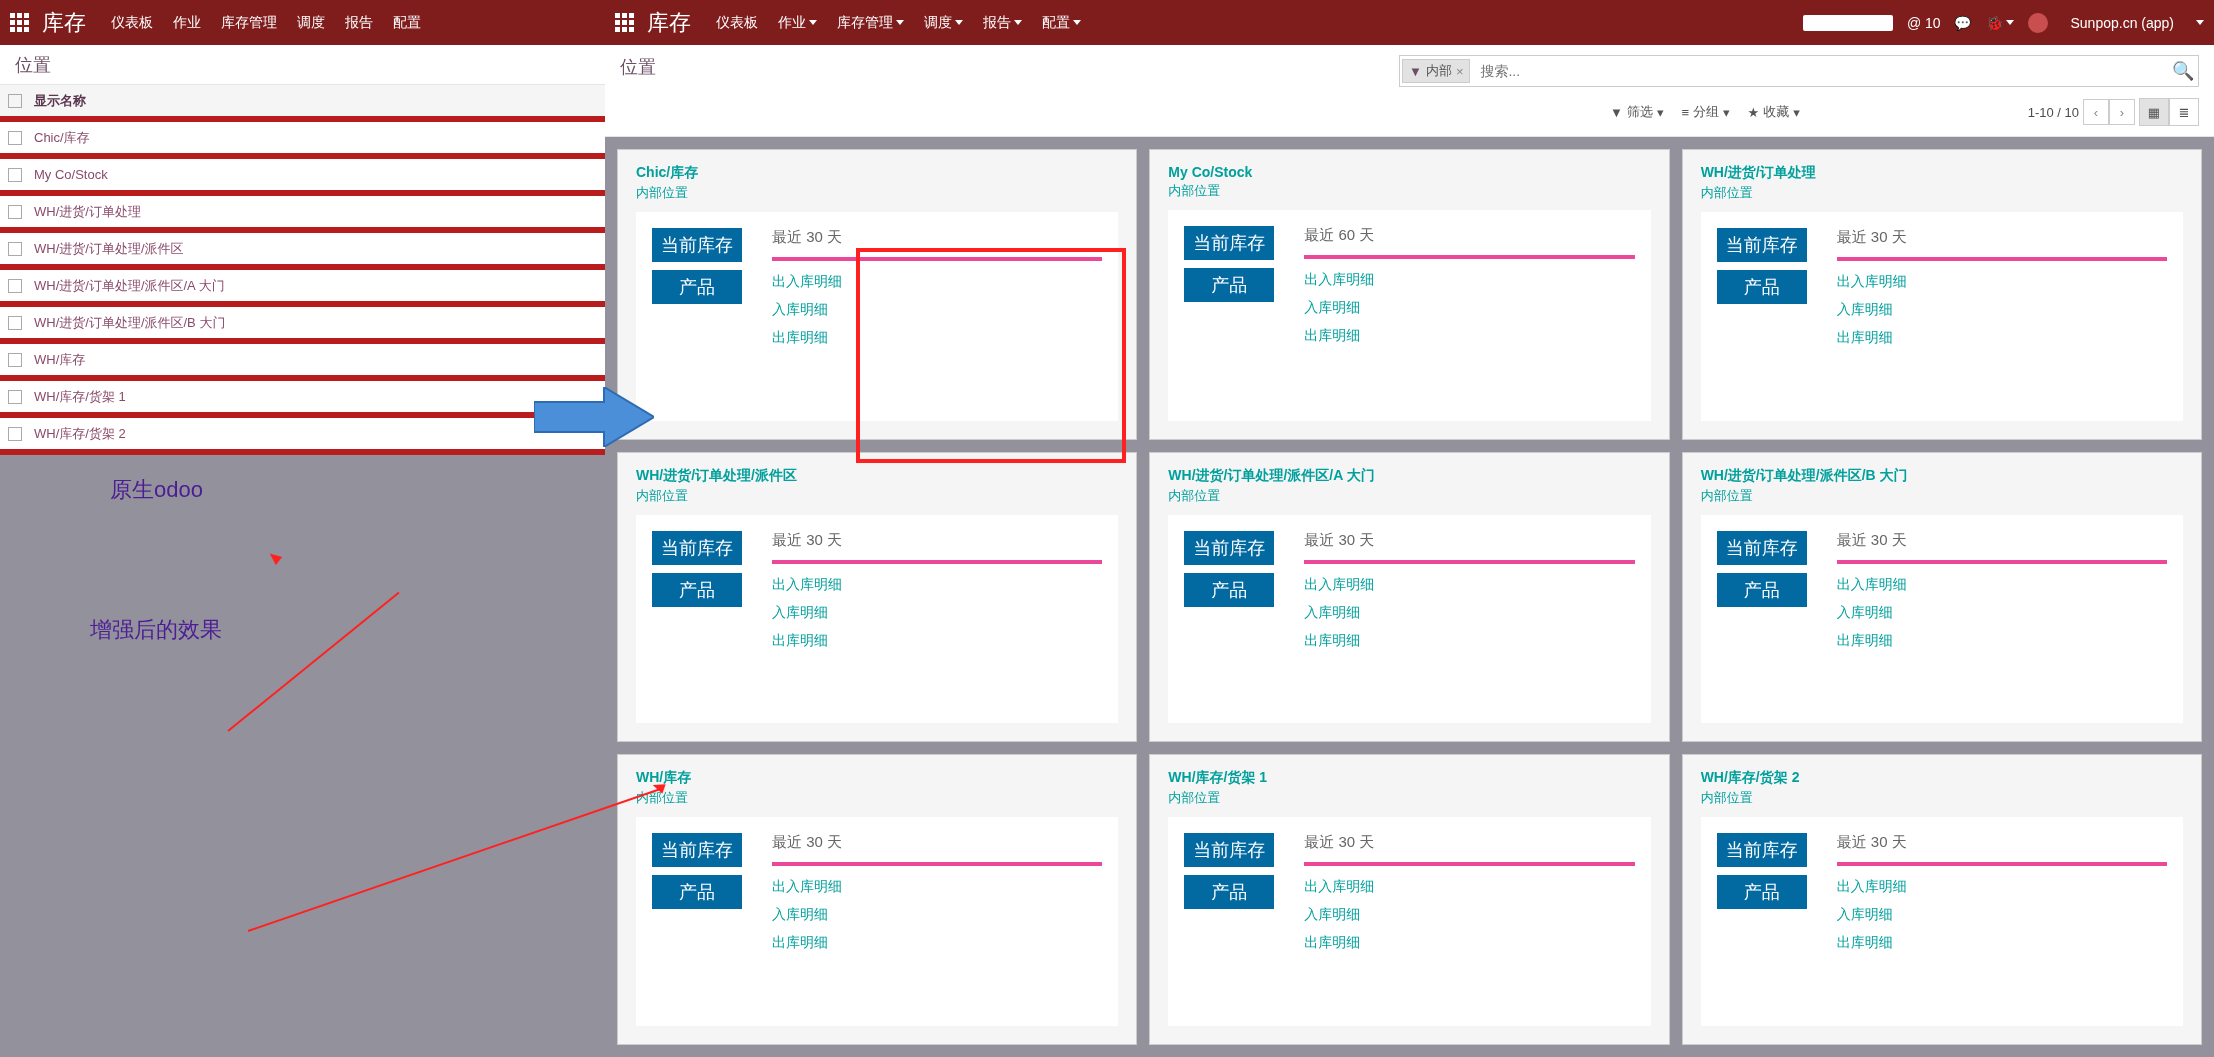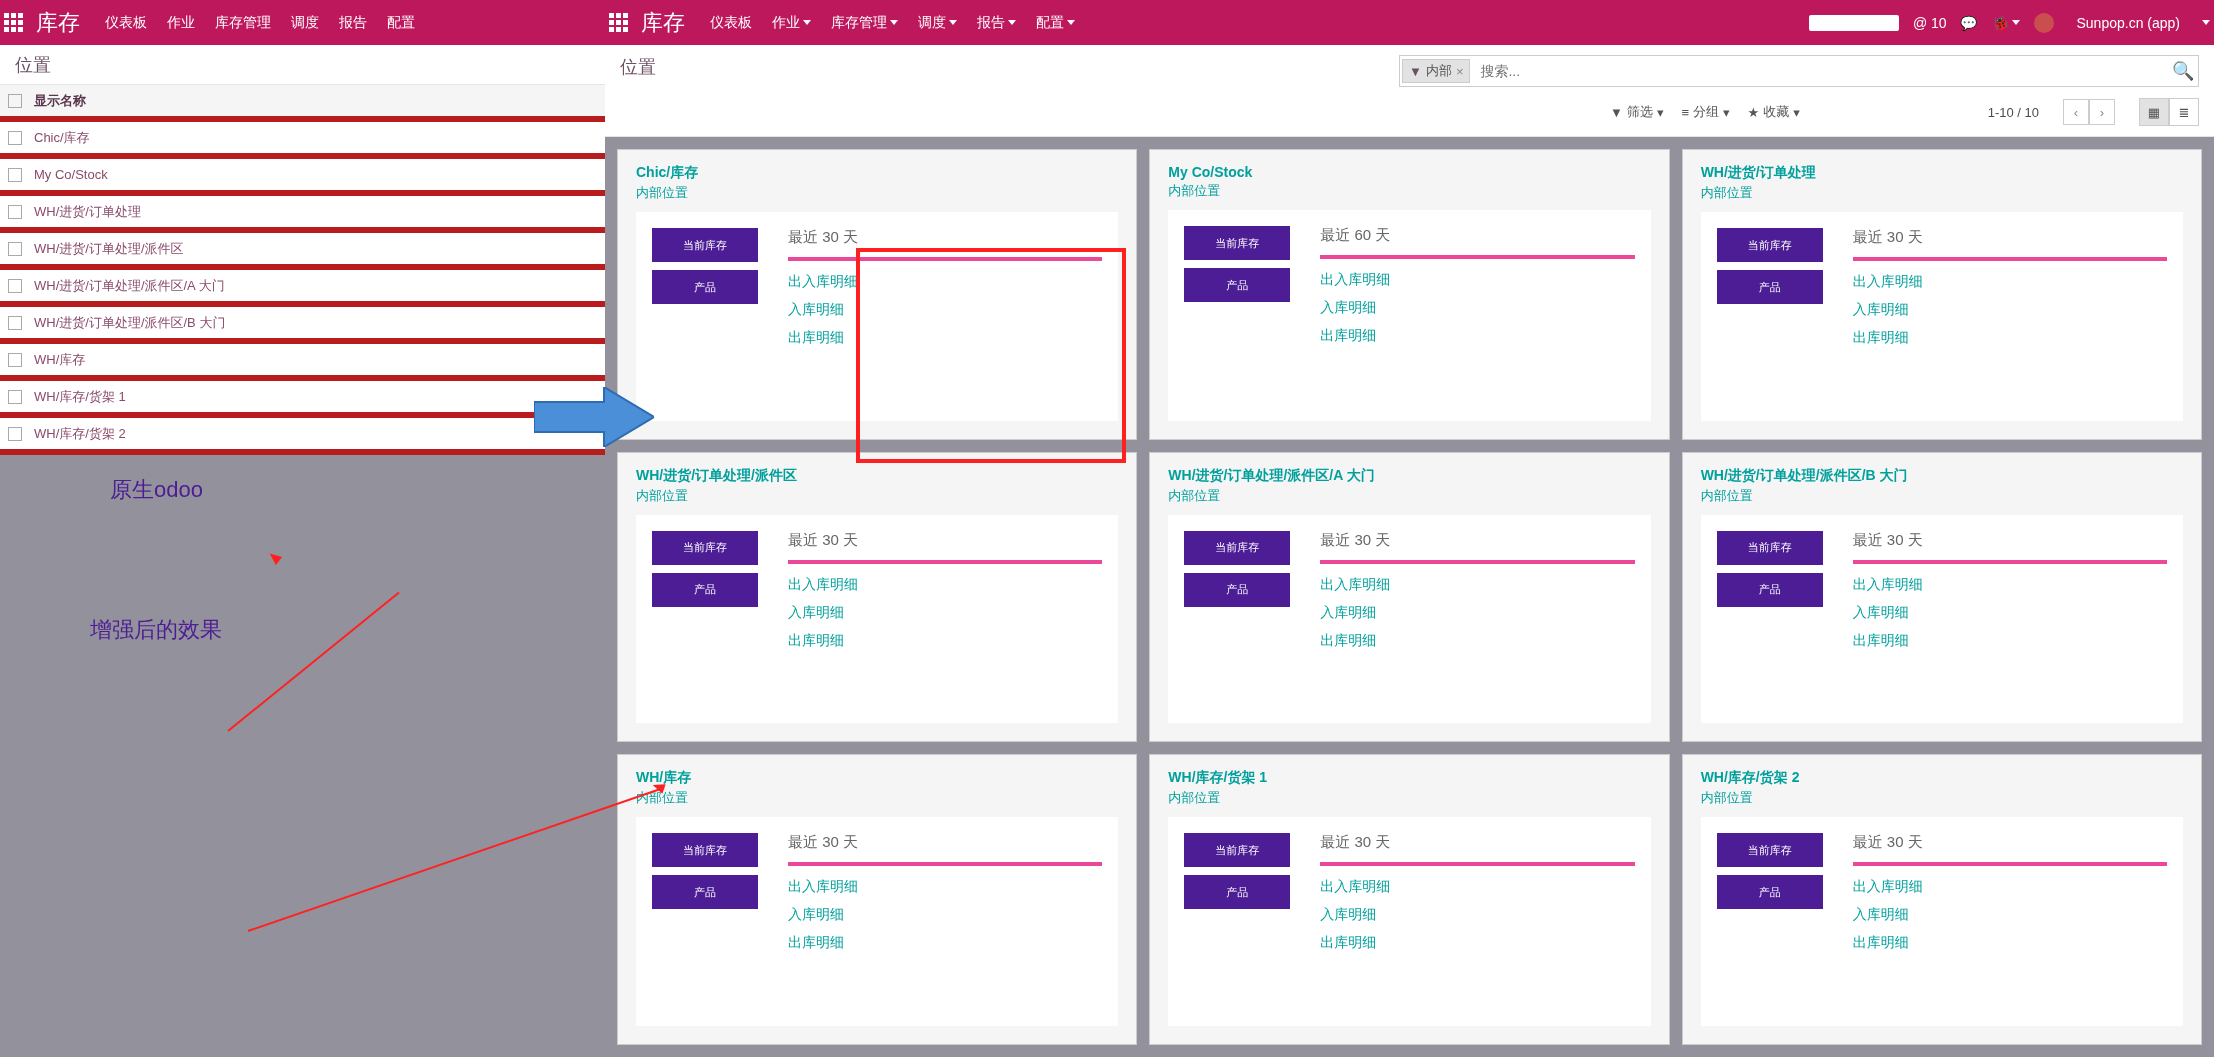--- a/index.html
+++ b/index.html
@@ -1,20 +1,20 @@
 <!DOCTYPE html>
 <html><head>
   <meta charset="utf-8">
   <style>
     * { margin:0; padding:0; box-sizing:border-box; font-family:"Microsoft YaHei","PingFang SC",Arial,sans-serif; }
     body { background:#93929c; font-size:13px; color:#4c4c4c; overflow:hidden; }
     .root { display:flex; width:2214px; height:1057px; }
     
     .panel-left { width:605px; background:#93929c; display:flex; flex-direction:column; }
-    .navbar { background:#be185d; height:45px; display:flex; align-items:center; color:#fff; padding:0 4px; flex-shrink:0; }
+    .navbar { background:#7f1d1d; height:45px; display:flex; align-items:center; color:#fff; padding:0 10px; flex-shrink:0; }
     .apps-icon { width:20px; height:20px; display:inline-flex; flex-wrap:wrap; gap:2px; margin-right:12px; }
     .apps-icon span { width:5px; height:5px; background:#fff; }
     .brand { font-size:22px; font-weight:400; margin-right:25px; }
     .nav-links { display:flex; gap:20px; font-size:14px; align-items:center; }
     .nav-links > div { cursor:pointer; display:flex; align-items:center; gap:3px; }
     .caret { width:0; height:0; border-left:4px solid transparent; border-right:4px solid transparent; border-top:5px solid #fff; }
     .subbar { background:#fff; height:40px; border-bottom:1px solid #e5e5e5; display:flex; align-items:center; padding:0 15px; font-size:18px; color:#6b4f63; flex-shrink:0; }
     .actions { background:#fff; height:45px; display:flex; align-items:center; padding:0 10px; gap:10px; border-bottom:1px solid #e5e5e5; flex-shrink:0; }
     .btn-primary { background:#00a09d; color:#fff; padding:6px 12px; border:none; cursor:pointer; font-size:14px; }
     .link-import { color:#00a09d; cursor:pointer; font-size:14px; }
@@ -35,33 +35,33 @@
     .subbar-right .title { font-size:18px; color:#6b4f63; }
     .searchbox { display:flex; align-items:center; border:1px solid #ccc; width:800px; height:32px; }
     .tag { background:#e2e2e3; border:1px solid #ccc; margin:2px; padding:2px 6px; display:flex; align-items:center; gap:4px; color:#555; }
     .tag .funnel { color:#6b4f63; }
     .tag .x { color:#888; cursor:pointer; }
     .search-input { flex:1; border:none; outline:none; padding:0 8px; font-size:14px; color:#8b5cf6; }
     .mag { width:28px; text-align:center; color:#555; font-size:18px; }
     .toolbar2 { background:#fff; padding:6px 15px 10px; display:flex; justify-content:space-between; align-items:center; border-bottom:1px solid #e5e5e5; flex-shrink:0; }
     .filters { display:flex; gap:18px; color:#555; font-size:13px; margin-left:990px; }
     .filters > div { display:flex; align-items:center; gap:4px; cursor:pointer; }
-    .pager-wrap { display:flex; align-items:center; gap:24px;text-align:center; }
+    .pager-wrap { display:flex; align-items:center; gap:4px;text-align:center; }
     .pager-btns { display:flex; }
     .pager-btns div { width:26px; height:26px; border:1px solid #ccc; display:flex; align-items:center; justify-content:center; color:#888; cursor:pointer; }
     .view-sw { display:flex; }
     .view-sw div { width:30px; height:28px; border:1px solid #ccc; display:flex; align-items:center; justify-content:center; color:#555; cursor:pointer; }
     .view-sw .active { background:#e2e2e2; }
     .kgrid { flex:1; padding:12px; display:grid; grid-template-columns:repeat(3,1fr); gap:12px; overflow:auto; background:#93929c; }
     .kcard { background:#f5f5f5; border:1px solid #ccc; display:flex; flex-direction:column; padding:14px 18px 18px; }
     .kcard-title { color:#00a09d; font-weight:bold; font-size:14px; margin-bottom:2px; }
     .kcard-sub { color:#00a09d; font-size:13px; margin-bottom:10px; }
     .kcard-body { background:#fff; flex:1; display:flex; padding:16px; gap:30px; }
     .kcard-btns { display:flex; flex-direction:column; gap:8px; }
-    .kbtn { background:#4c1d95; color:#fff; width:106px; height:34px; display:flex; align-items:center; justify-content:center; cursor:pointer; font-size:11px; }
+    .kbtn { background:#0369a1; color:#fff; width:90px; height:34px; display:flex; align-items:center; justify-content:center; cursor:pointer; font-size:18px; }
     .klinks-col { flex:1; }
     .klabel { color:#666; font-size:15px; padding-bottom:10px; border-bottom:4px solid #ec4899; margin-bottom:12px; }
     .klink { color:#00a09d; font-size:14px; margin-bottom:10px; cursor:pointer; }
     .hl-red { border:4px solid #ff2020; position:absolute; pointer-events:none; }
     .big-arrow { position:absolute; pointer-events:none; }
     .red-line { position:absolute; border-top:2px solid #ff2020; transform-origin:left center; pointer-events:none; }
     .red-head { position:absolute; width:0; height:0; border-right:12px solid #ff2020; border-top:5px solid transparent; border-bottom:5px solid transparent; transform-origin:right center; }
   </style>
 </head>
 <body>

